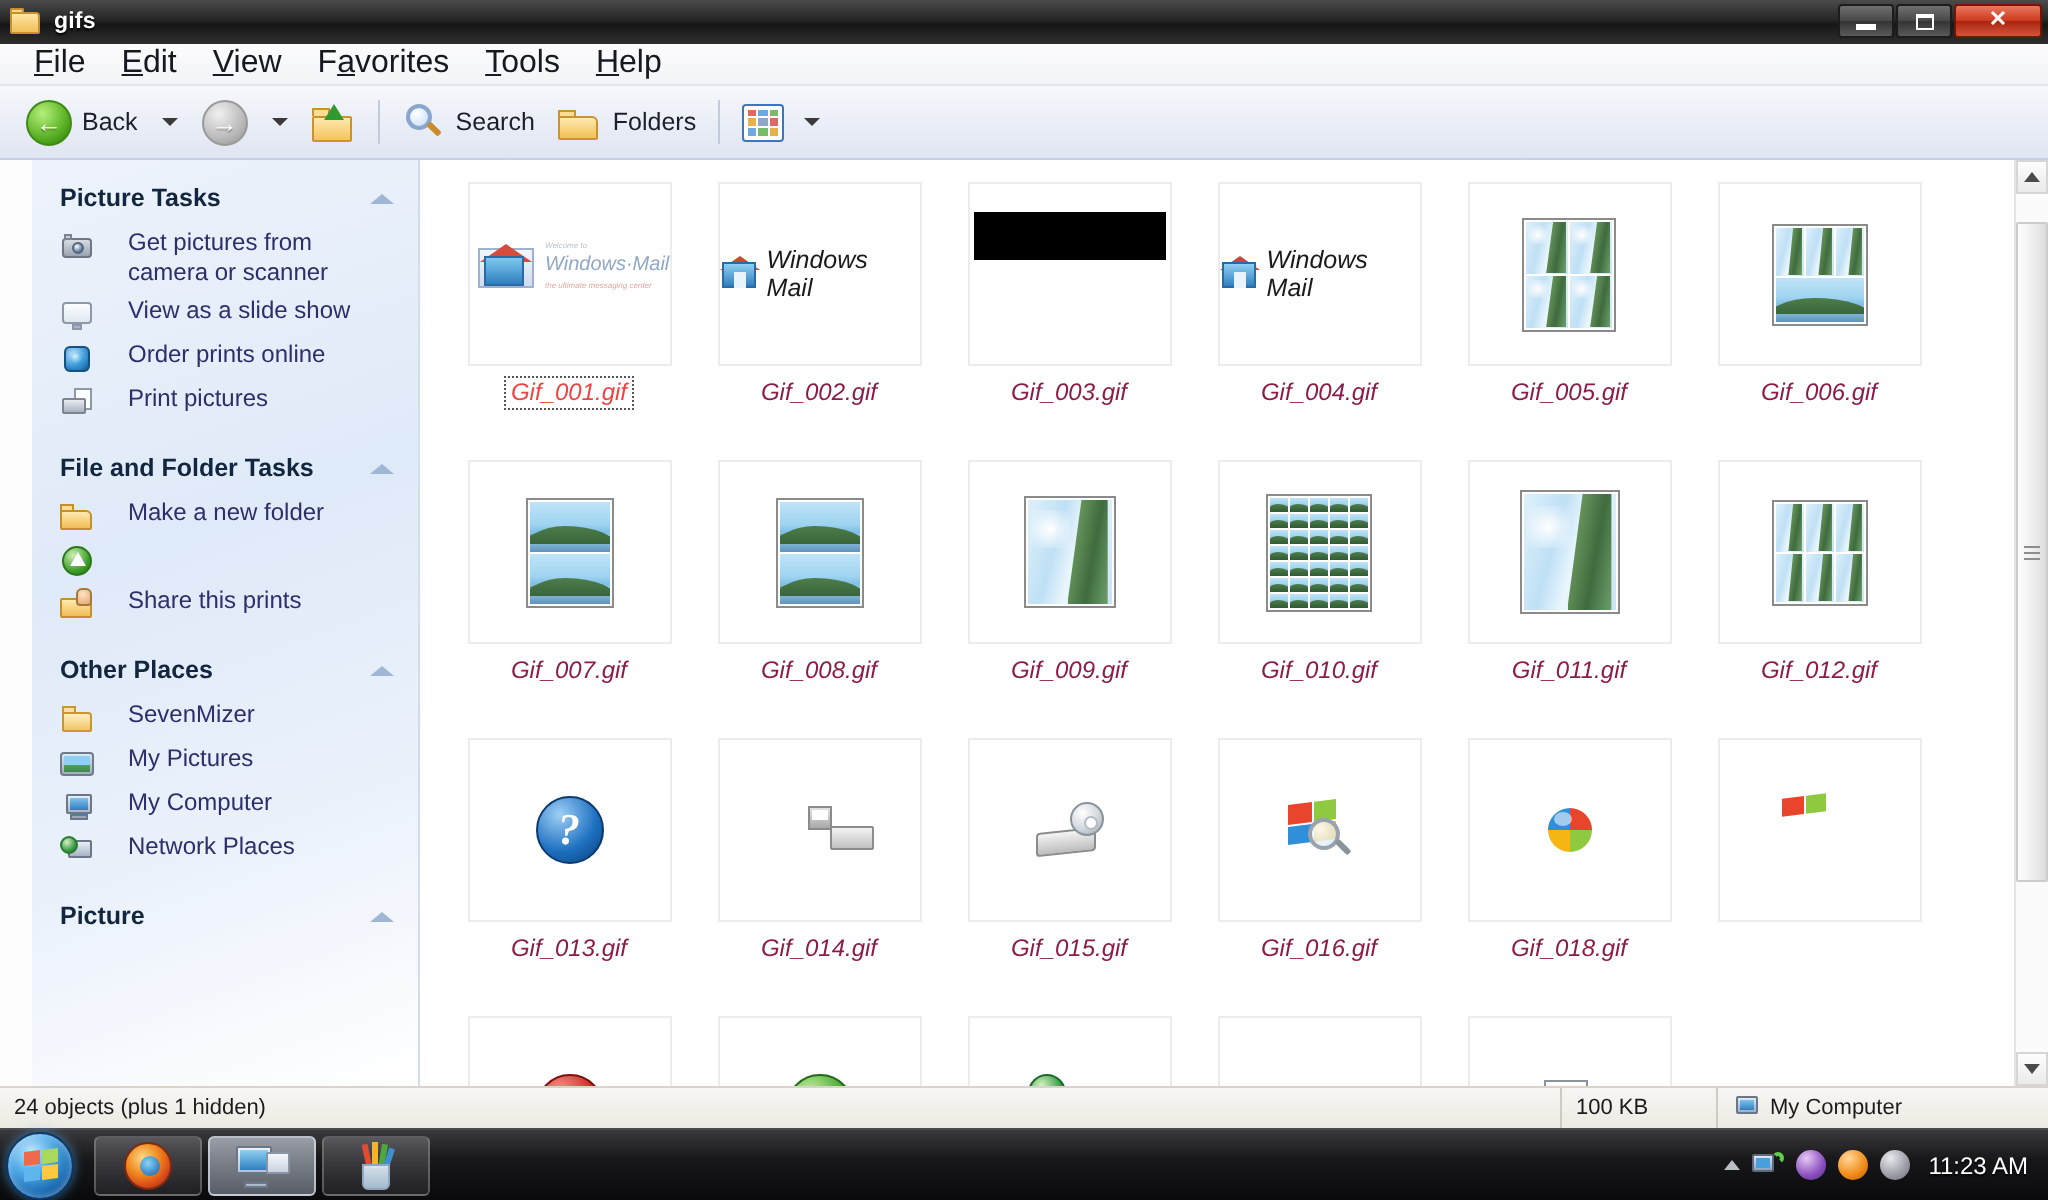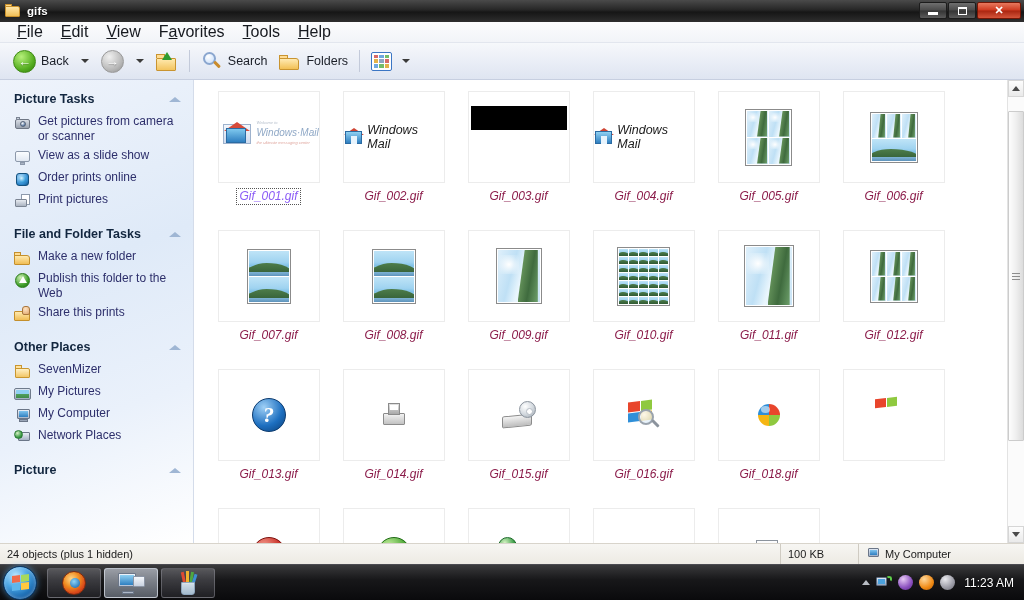--- a/index.html
+++ b/index.html
@@ -129,40 +129,40 @@
     grid-template-columns: repeat(3, 1fr); grid-template-rows: repeat(3, 1fr); gap:1px;
   }
   .ico-views i { display:block; background:#b9c6d8; }
   .ico-views i:nth-child(1){background:#d76a6a;} .ico-views i:nth-child(2){background:#6fa8e0;}
   .ico-views i:nth-child(3){background:#74bd6a;} .ico-views i:nth-child(4){background:#e3b24a;}
   .ico-views i:nth-child(5){background:#8fa6c4;} .ico-views i:nth-child(6){background:#d76a6a;}
   .ico-views i:nth-child(7){background:#6fa8e0;} .ico-views i:nth-child(8){background:#74bd6a;}
   .ico-views i:nth-child(9){background:#e3b24a;}
 
   
-  .body { flex: 1 1 auto; display: flex; min-height: 0; }
+  .body { flex: 1 1 auto; display: flex; min-height: 0; margin-left: 16px; }
 
   
   .sidebar {
     width: 194px; flex: 0 0 194px;
     background: linear-gradient(160deg,#eef3fb 0%, #dfeaf8 40%, #eaf1fb 70%, #ffffff 100%);
     border-right: 1px solid #d4dcea;
     padding: 12px 0 0 0;
     overflow: hidden;
     position: relative;
   }
   .panel { margin-bottom: 16px; }
   .panel-head {
     display:flex; align-items:center; justify-content:space-between;
     padding: 0 12px 0 14px; margin-bottom: 7px;
   }
   .panel-title { font-size: 12.5px; font-weight: bold; color:#12263f; }
   .chev-up { width:0;height:0;border-left:6px solid transparent;border-right:6px solid transparent;border-bottom:5px solid #9fb6d4; }
   .task {
-    display:flex; align-items:flex-start; gap:7px;
+    display:flex; align-items:flex-start; gap:17px;
     padding: 1px 10px 1px 14px; margin-bottom: 2px;
   }
   .task-label { font-size:12px; color:#2d2f6b; line-height:15px; }
   .task-ico { width:17px; height:17px; flex:0 0 17px; position:relative; margin-top:1px; }
 
   
   .ic-camera .b { position:absolute; left:1px; top:4px; width:15px; height:10px; border-radius:2px;
       background:linear-gradient(180deg,#d8dde5,#9aa3b0); border:1px solid #6e7684; }
   .ic-camera .l { position:absolute; left:6px; top:6px; width:6px; height:6px; border-radius:50%;
       background: radial-gradient(circle at 35% 30%, #fff, #5f7fa8 70%, #2f4a6b); border:1px solid #58657a;}
@@ -233,21 +233,21 @@
   .tile { width:125px; display:flex; flex-direction:column; align-items:center; }
   .thumb {
     width: 102px; height: 92px; border: 1px solid #ececec; background:#fff;
     display:flex; align-items:center; justify-content:center; overflow:hidden;
     margin-top: 3px;
   }
   .tile-label {
     margin-top: 6px; font-size: 12px; color: #8b1c4a; text-align:center;
     padding: 0 2px 1px 2px; white-space: nowrap;
   }
-  .tile.focused .tile-label { outline: 1px dotted #555; color:#8b5cf6; }
+  .tile.focused .tile-label { outline: 1px dotted #555; color:#ef4444; }
 
   
   .art-wm1 { width:96px; height:42px; position:relative; }
   .art-wm1 .env { position:absolute; left:2px; top:4px; width:30px; height:26px; }
   .art-wm1 .env .back { position:absolute; left:0; top:4px; width:28px; height:20px;
       background:linear-gradient(180deg,#f3f7fc,#cfdcef); border:1px solid #9eb2cd; }
   .art-wm1 .env .house { position:absolute; left:3px; top:8px; width:20px; height:15px;
       background:linear-gradient(180deg,#7ec8ee,#2f7fc0); border:1px solid #2a6ba3; }
   .art-wm1 .env .roof { position:absolute; left:1px; top:2px; width:0; height:0;
       border-left:13px solid transparent; border-right:13px solid transparent; border-bottom:9px solid #d64b3a; }
@@ -619,21 +619,20 @@
                 <span class="t"></span>
                 <span class="f"></span>
               </span>
             <span class="task-label">Make a new folder</span>
           </div>
           <div class="task">
             <span class="task-ico ic-publish">
                 <span class="g"></span>
                 <span class="a"></span>
               </span>
-            <span class="task-label">Publish this folder to the Web</span>
           </div>
           <div class="task">
             <span class="task-ico ic-share">
                 <span class="f"></span>
                 <span class="h"></span>
               </span>
             <span class="task-label">Share this prints</span>
           </div>
         </div>
 

